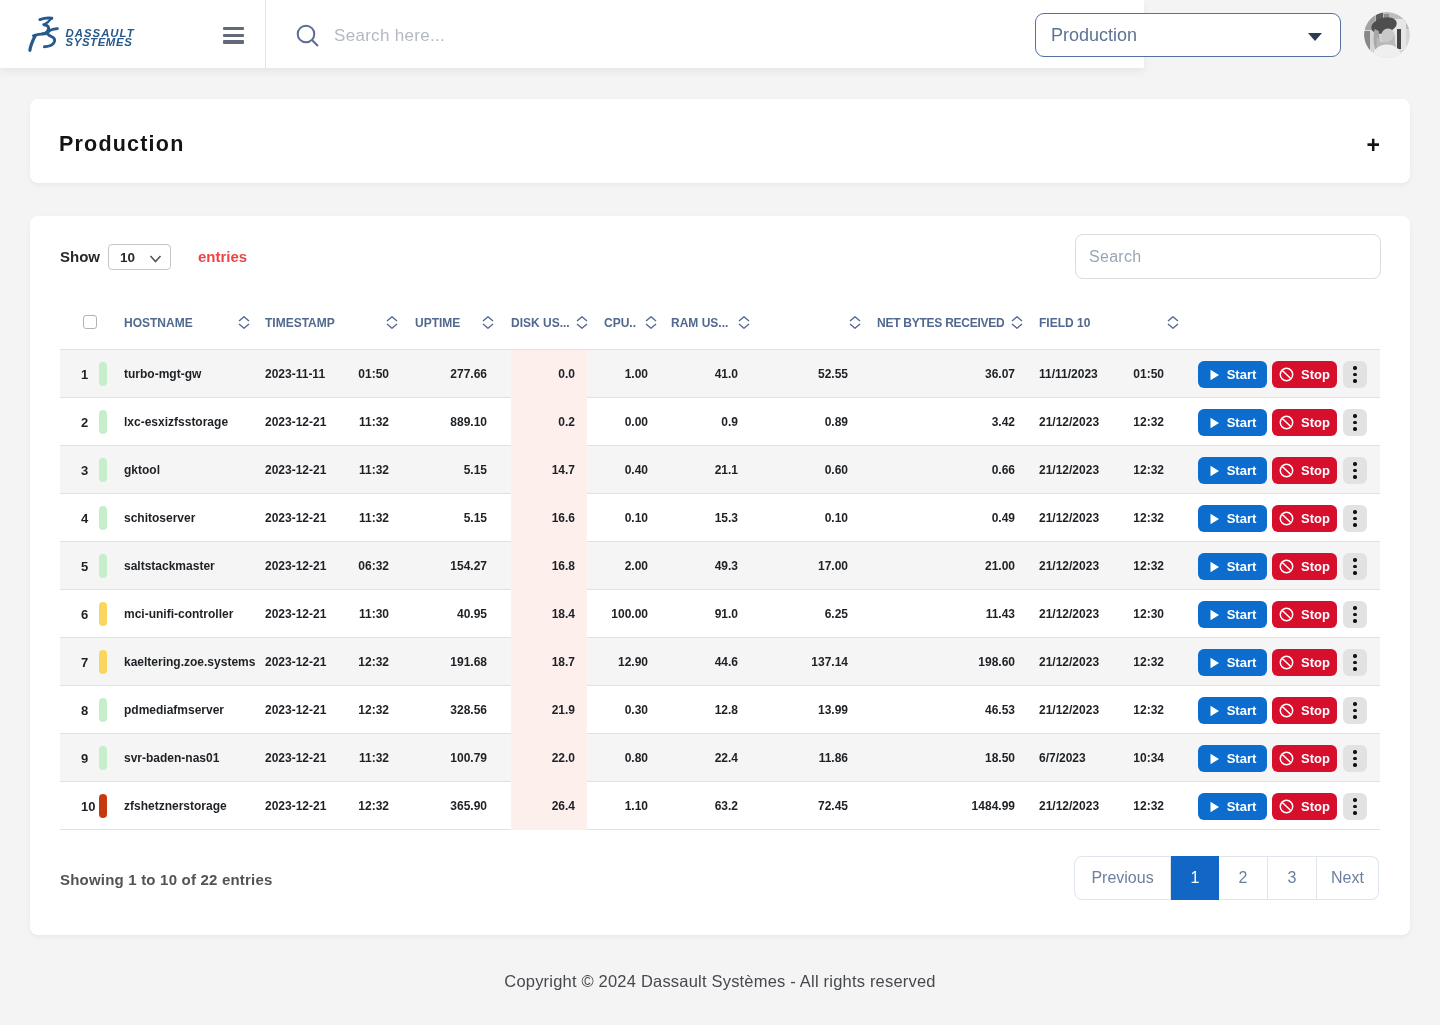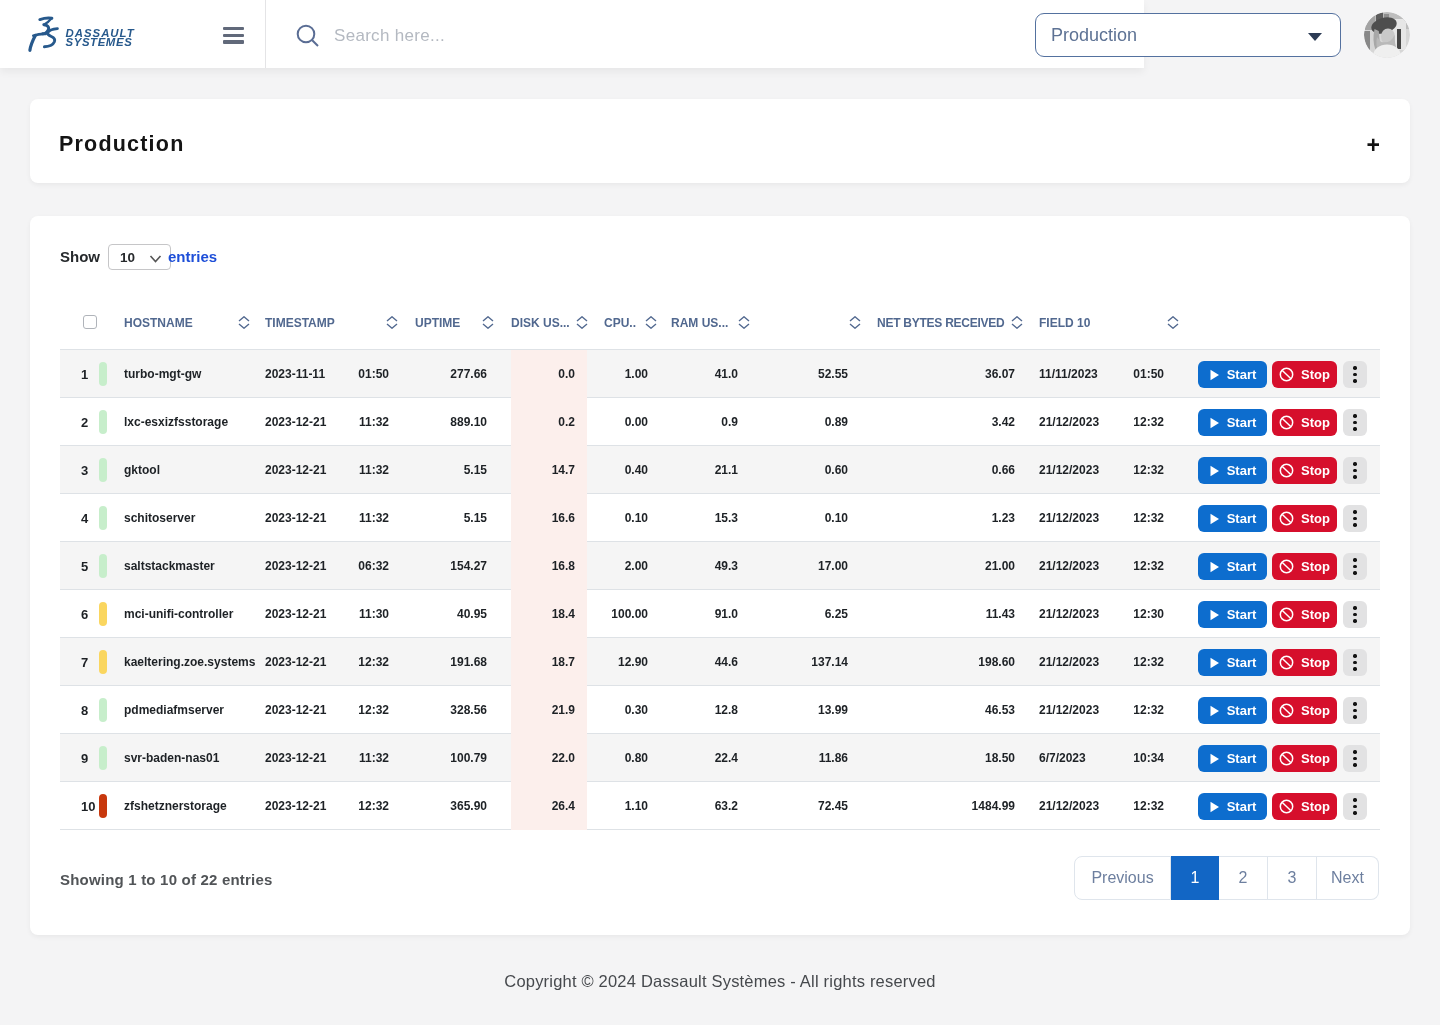--- a/index.html
+++ b/index.html
@@ -12,21 +12,21 @@
 .navsel { position:absolute; left:1035px; top:13px; width:306px; height:44px; border:1.5px solid #54719f; border-radius:9px; background:#fff; }
 .navsel span { position:absolute; left:15px; top:11px; font-size:18px; color:#5d7294; letter-spacing:0px; }
 .caret { position:absolute; right:18px; top:19px; width:0; height:0; border-left:7px solid transparent; border-right:7px solid transparent; border-top:8px solid #2c3b55; }
 .avatar { position:absolute; left:1364px; top:12px; border-radius:50%; }
 .card { position:absolute; left:30px; width:1380px; background:#fff; border-radius:8px; box-shadow:0 2px 5px rgba(0,0,0,0.05); }
 .card1 { top:99px; height:84px; }
 .card1 h1 { position:absolute; left:29px; top:33px; font-size:21.5px; letter-spacing:1.2px; color:#141414; }
 .plus { position:absolute; right:30px; top:36px; font-size:23px; font-weight:bold; color:#141414; line-height:20px; }
 .card2 { top:216px; height:719px; }
 .show { position:absolute; left:30px; top:32px; font-size:15px; font-weight:bold; color:#26292c; }
-.entries { position:absolute; left:138px; top:32px; font-size:15px; font-weight:bold; color:#1d4ed8; }
+.entries { position:absolute; left:168px; top:32px; font-size:15px; font-weight:bold; color:#ef4444; }
 .selsm { position:absolute; left:78px; top:28px; width:63px; height:26px; border:1px solid #c6c6c8; border-radius:4px; }
 .selsm b { position:absolute; left:11px; top:5px; font-size:13.5px; color:#26292c; }
 .selsm svg { position:absolute; right:8px; top:9px; }
 .tsearch { position:absolute; left:1045px; top:18px; width:306px; height:45px; border:1px solid #d9dce1; border-radius:8px; }
 .tsearch span { position:absolute; left:13px; top:13px; font-size:16px; color:#9aa5b8; letter-spacing:0.3px; }
 .thead { position:absolute; left:30px; top:84px; width:1320px; height:50px; border-bottom:1px solid #dee2e6;text-decoration:underline; }
 .cb { position:absolute; top:15px; width:14px; height:14px; border:1.5px solid #b0b4ba; border-radius:3px; background:#fff; }
 .hl { position:absolute; top:16px; font-size:12px; font-weight:bold; color:#51688f; letter-spacing:0px; }
 .sic { position:absolute; top:16px; }
 .tr { position:absolute; left:30px; width:1320px; height:48px; border-bottom:1px solid #dee2e6; background:#fff; }
@@ -112,20 +112,23 @@
   </div>
 <div class="card card2">
 <span class="show">Show</span>
 <div class="selsm">
       <b>10</b>
       <svg width="13" height="9" viewBox="0 0 13 9">
         <path d="M1.5 2 L6.5 7.5 L11.5 2" fill="none" stroke="#555" stroke-width="1.6"></path>
       </svg>
     </div>
 <span class="entries">entries</span>
+<div class="tsearch">
+      <span>Search</span>
+    </div>
 <div class="thead">
       <span class="cb" style="left:23px"></span>
       <span class="hl" style="left:64px;">HOSTNAME</span>
       <svg class="sic" style="left:178px" width="12" height="13" viewBox="0 0 12 13">
         <path d="M1 5 L6 0.8 L11 5" fill="none" stroke="#51688f" stroke-width="1.4"></path>
         <path d="M1 8 L6 12.2 L11 8" fill="none" stroke="#51688f" stroke-width="1.4"></path>
       </svg>
       <span class="hl" style="left:205px;">TIMESTAMP</span>
       <svg class="sic" style="left:326px" width="12" height="13" viewBox="0 0 12 13">
         <path d="M1 5 L6 0.8 L11 5" fill="none" stroke="#51688f" stroke-width="1.4"></path>
@@ -256,21 +259,21 @@
       <span class="pill" style="left:39px;background:#c7eecb"></span>
       <span class="host" style="left:64px">schitoserver</span>
       <span class="dl" style="left:205px">2023-12-21</span>
       <span class="dr" style="right:991px">11:32</span>
       <span class="dr" style="right:893px">5.15</span>
       <span class="pinkcell"></span>
       <span class="dr" style="right:805px">16.6</span>
       <span class="dr" style="right:732px">0.10</span>
       <span class="dr" style="right:642px">15.3</span>
       <span class="dr" style="right:532px">0.10</span>
-      <span class="dr" style="right:365px">1.23</span>
+      <span class="dr" style="right:365px">0.49</span>
       <span class="dl" style="left:979px">21/12/2023</span>
       <span class="dr" style="right:216px">12:32</span>
       <span class="btn bstart" style="left:1138px"><svg width="11" height="12" viewBox="0 0 11 12" style="margin-right:7px">
           <path d="M1.5 0.8 L10 6 L1.5 11.2 Z" fill="#fff"></path>
         </svg> Start</span>
       <span class="btn bstop" style="left:1212px"><svg width="15" height="15" viewBox="0 0 16 16" style="margin-right:7px">
           <circle cx="8" cy="8" r="6.6" fill="none" stroke="#fff" stroke-width="1.6"></circle>
           <path d="M3.5 3.7 L12.5 12.3" stroke="#fff" stroke-width="1.6"></path>
         </svg> Stop</span>
       <span class="dots" style="left:1283px">

